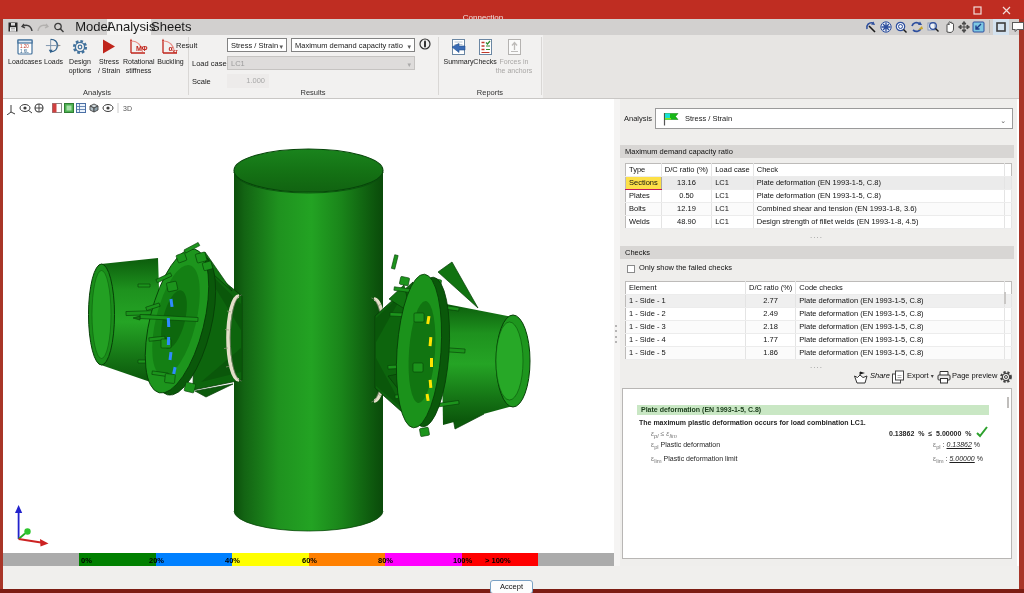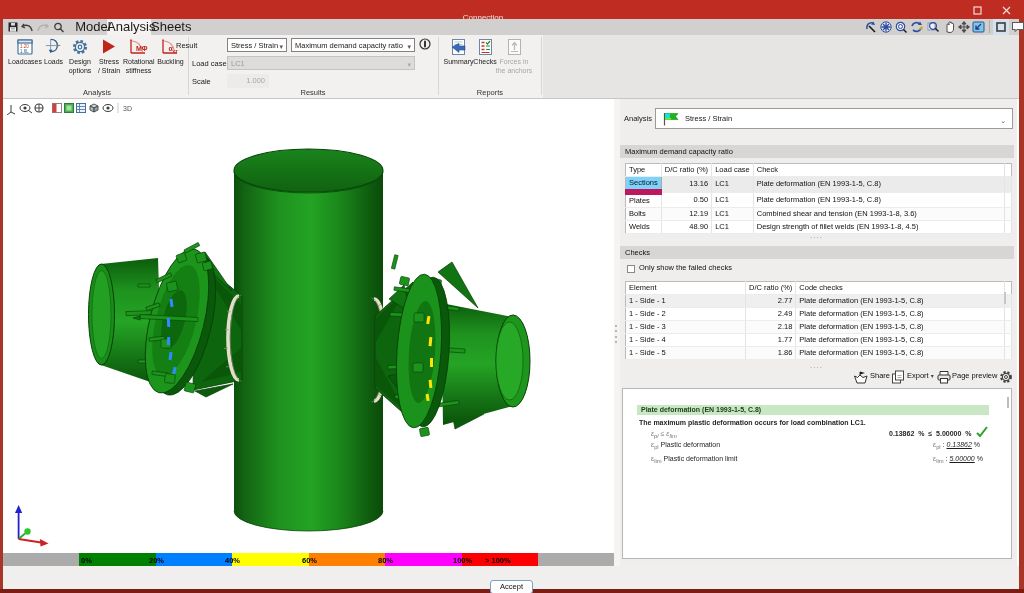--- a/index.html
+++ b/index.html
@@ -29,21 +29,21 @@
 .combo .chev { position:absolute; right:3px; top:2px; color:#5a5a5a; font-size:7px; }
 .combodis { background:#dedcdb; border:1px solid #c5c3c1; color:#9b9b9b; }
 
 #viewport { left:3px; top:99px; width:611px; height:454px; background:#fff; }
 #rpanel { left:620px; top:99px; width:397px; height:467px; background:#efeeec; }
 #vsplit { left:614px; top:99px; width:6px; height:467px; background:#f5f4f3; }
 .sechdr { position:absolute; left:0px; width:394px; height:13px; background:#d8d6d4; font-size:7.5px; line-height:13px; color:#111; padding-left:5px; }
 table { border-collapse:collapse; }
 .grid { position:absolute; background:#fff; border:1px solid #bdbbb9; font-size:7.5px; color:#111; }
 .grid td, .grid th { border-right:1px solid #e4e4e4; border-bottom:1px solid #ececec; padding:0 3px; height:12px; line-height:12px; font-weight:normal; text-align:left; white-space:nowrap; overflow:hidden; }
-.grid td.num, .grid th.num { text-align:right; }
+.grid td.num, .grid th.num { text-align:center; }
 .dots { position:absolute; color:#8a8a8a; font-size:8px; letter-spacing:1px; }
 
 #greybar { left:3px; top:553px; width:611px; height:13px; background:#ababab; }
 .cseg { position:absolute; top:0; height:13px; }
 .clabel { position:absolute; top:2.5px; font-size:7.5px; font-weight:bold; color:#000; }
 #bottombar { left:3px; top:566px; width:1016px; height:23px; background:#f0efed; }
 #acceptbtn { left:490px; top:571px; width:43px; height:14px; background:#fdfdfd; border:1px solid #7aa1c4; border-radius:3px; font-size:7.5px; text-align:center; line-height:12px; color:#111;margin-top:9px; }
 
 #report { left:622px; top:388px; width:390px; height:171px; background:#fff; border:1px solid #b8b6b4; }
 .rep { position:absolute; font-size:7px; color:#1f1f1f; }
@@ -428,21 +428,21 @@
     <table class="grid" style="left:5px;top:64px;width:387px;">
       <tbody>
           <tr>
             <th style="width:33px;">Type</th>
             <th class="num" style="width:47px;">D/C ratio (%)</th>
             <th style="width:37px;">Load case</th>
             <th>Check</th>
             <th style="width:7px;border-right:none;"></th>
           </tr>
       <tr style="background:#ebebeb;">
-            <td style="background:#7dd3fc;border-right:1px solid #aba9a7;border-bottom:6px solid #be185d;">Sections</td>
+            <td style="background:#fde047;border-right:1px solid #aba9a7;border-bottom:1px solid #be185d;">Sections</td>
             <td class="num">13.16</td>
             <td>LC1</td>
             <td>Plate deformation (EN 1993-1-5, C.8)</td>
             <td></td>
           </tr>
       <tr>
             <td>Plates</td>
             <td class="num">0.50</td>
             <td>LC1</td>
             <td>Plate deformation (EN 1993-1-5, C.8)</td>
@@ -503,21 +503,21 @@
       <tr style="background:#fbfbfb;">
             <td>1 - Side - 5</td>
             <td class="num">1.86</td>
             <td>Plate deformation (EN 1993-1-5, C.8)</td>
             <td></td>
           </tr>
     </tbody>
       </table>
     <div class="abs" style="left:384px;top:193px;width:2px;height:12px;background:#c9c7c5;"></div>
     <div class="dots" style="left:190px;top:262px;">....</div>
-    <div class="abs" style="left:250px;top:272px;font-size:7.5px;color:#111;">Share</div>
+    <div class="abs" style="left:250px;top:272px;font-size:7.5px;color:#111;font-style:italic;">Share</div>
     <svg class="abs" style="left:233px;top:272px" width="15" height="13" viewBox="0 0 15 13">
         <path d="M7,1 L7,6" stroke="#333" stroke-width="1"></path>
         <path d="M7,0.5 L12,2 L7,3.5 Z" fill="#1a1a1a"></path>
         <path d="M1.5,5 L4,12 L12,12 L14,5 L10,6.5 L7,4 L4.5,6.5 Z" fill="#fff" stroke="#333" stroke-width="1"></path>
       </svg>
     <div class="abs" style="left:287px;top:272px;font-size:7.5px;color:#111;">Export <span style="font-size:6px;color:#444;">▾</span></div>
     <svg class="abs" style="left:271px;top:271px" width="14" height="14" viewBox="0 0 14 14">
         <rect x="1.5" y="4" width="8" height="9" fill="#fff" stroke="#444" stroke-width="1"></rect>
         <rect x="4.5" y="1" width="8" height="9" fill="#fff" stroke="#444" stroke-width="1"></rect>
         <path d="M6.5,5.5 h4 M6.5,7.5 h4" stroke="#999" stroke-width="0.8"></path>

